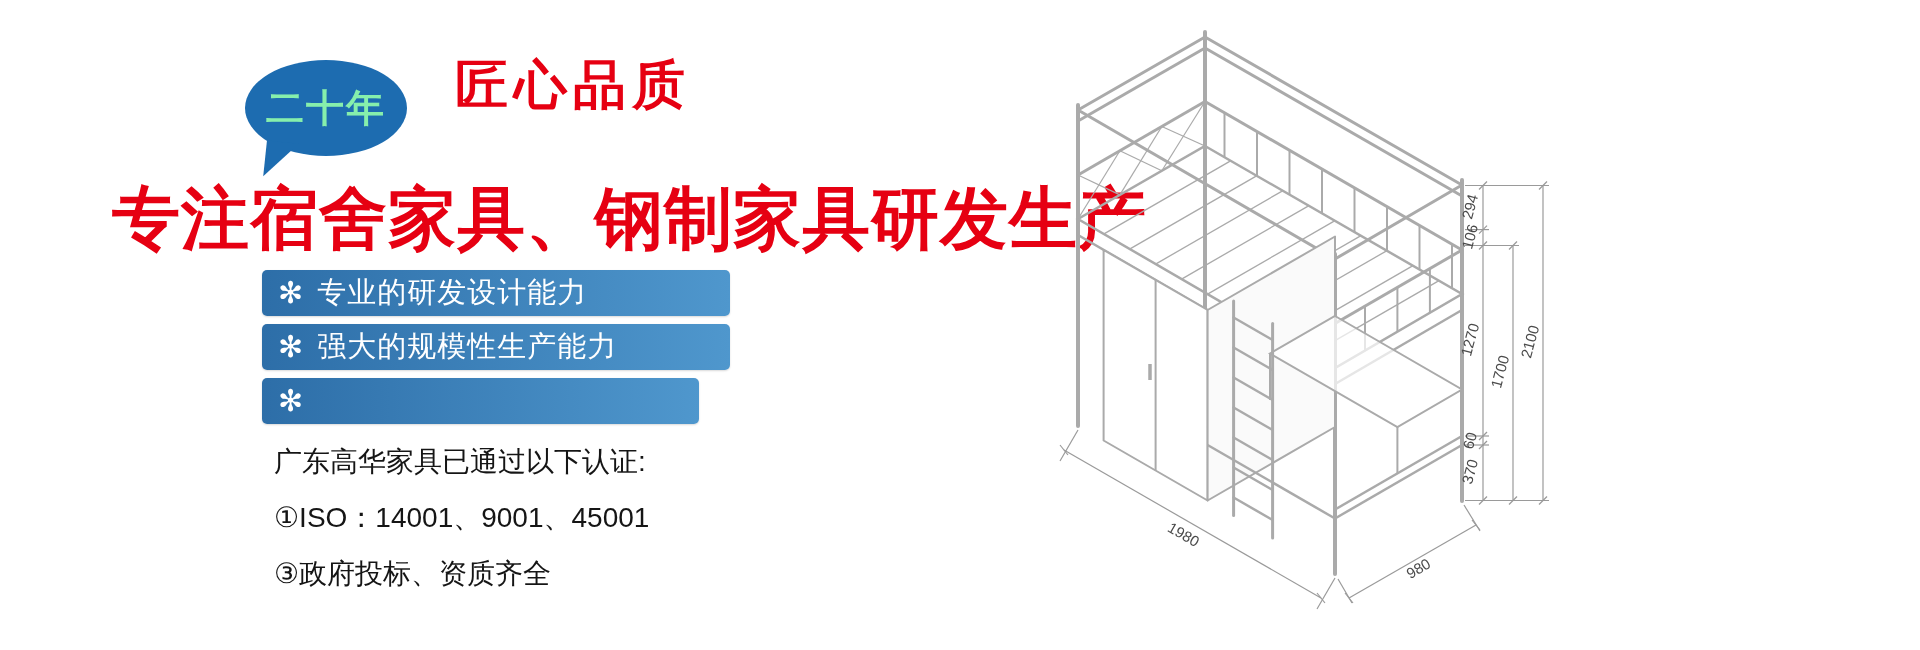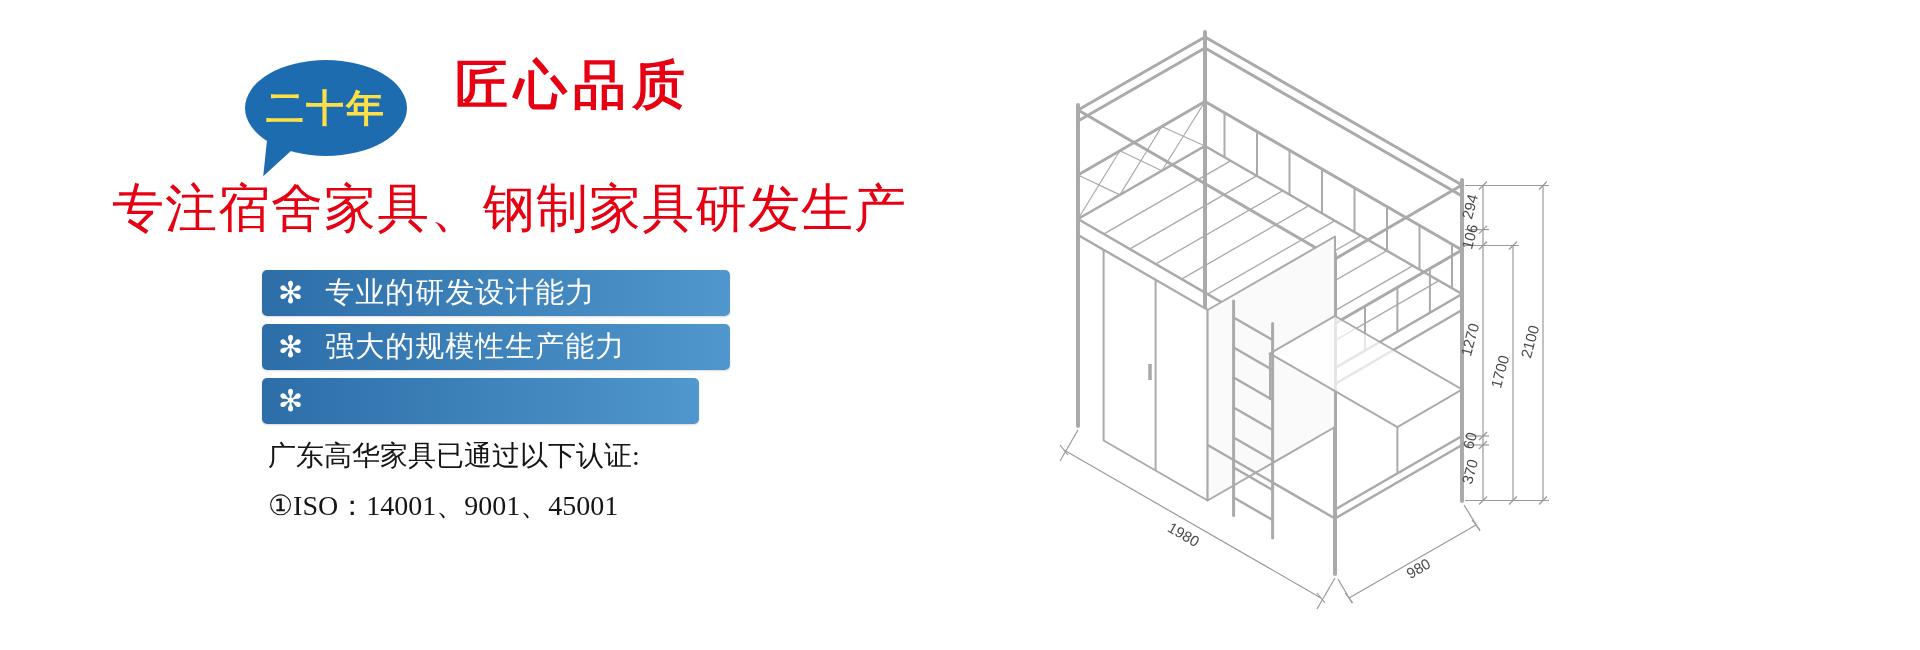--- a/index.html
+++ b/index.html
@@ -5,53 +5,53 @@
   html,body{margin:0;padding:0;background:#ffffff;}
   .banner{
     position:relative;width:1920px;height:650px;background:#ffffff;overflow:hidden;
     font-family:"Liberation Sans","DejaVu Sans",sans-serif;
   }
   
   .bubble{
     position:absolute;left:245px;top:60px;width:162px;height:96px;
     background:#1d6cb0;border-radius:50%;
     display:flex;align-items:center;justify-content:center;
-    color:#fde047;font-size:38px;font-weight:700;letter-spacing:2px;
+    color:#86efac;font-size:38px;font-weight:700;letter-spacing:2px;
   }
   .bubble::after{
     content:"";position:absolute;left:20px;bottom:-22px;width:0;height:0;
     border-top:36px solid #1d6cb0;border-right:32px solid transparent;
     transform:rotate(6deg);
   }
   .headline{
     position:absolute;left:455px;top:50px;
     font-size:53px;font-weight:900;color:#e60012;letter-spacing:6px;
   }
   .subheadline{
     position:absolute;left:112px;top:174px;white-space:nowrap;
-    font-size:52px;font-weight:400;color:#e60012;letter-spacing:1px;
+    font-size:68px;font-weight:700;color:#e60012;letter-spacing:1px;
   }
   
   .feature{
     position:absolute;left:262px;height:46px;border-radius:5px;
     background:linear-gradient(90deg,#2d6ea8,#4f97cd);
     display:flex;align-items:center;color:#ffffff;
     box-shadow:0 1px 2px rgba(0,0,0,0.15);
   }
   .feature-1{top:270px;width:468px;}
   .feature-2{top:324px;width:468px;}
   .feature-3{top:378px;width:437px;}
   .feature .icon{margin-left:16px;font-size:30px;line-height:1;}
-  .feature .label{margin-left:22px;font-size:29px;letter-spacing:1px;}
+  .feature .label{margin-left:14px;font-size:29px;letter-spacing:1px;}
   
   .certs{
     position:absolute;left:263px;top:428px;
     font-size:28px;color:#151515;line-height:45px;
   }
-  .certs p{margin:5px;font-family:Liberation Serif, serif;}
+  .certs p{margin:11px;}
   
   .drawing{position:absolute;left:1005px;top:12px;}
   .drawing text{
     font-family:"Liberation Sans","DejaVu Sans",sans-serif;
     font-size:15px;fill:#4a4a4a;
   }
 </style>
 </head>
 <body>
 
@@ -73,20 +73,21 @@
     <span class="icon">✻</span>
     <span class="label">强大的规模性生产能力</span>
   </div>
   <div class="feature feature-3">
     <span class="icon">✻</span>
   </div>
 
   <div class="certs">
     <p>广东高华家具已通过以下认证:</p>
     <p>①ISO：14001、9001、45001</p>
+    <p>③政府投标、资质齐全</p>
   </div>
 
   <svg class="drawing" width="620" height="610" viewBox="0 0 620 610">
 
     <g stroke="#aaaaaa" stroke-width="4" stroke-linecap="round" fill="none">
       <line x1="200" y1="340" x2="200" y2="20"></line>
       <line x1="457" y1="489" x2="457" y2="168"></line>
       <line x1="330" y1="562" x2="330" y2="242"></line>
       <line x1="73" y1="414" x2="73" y2="93"></line>
     </g>

